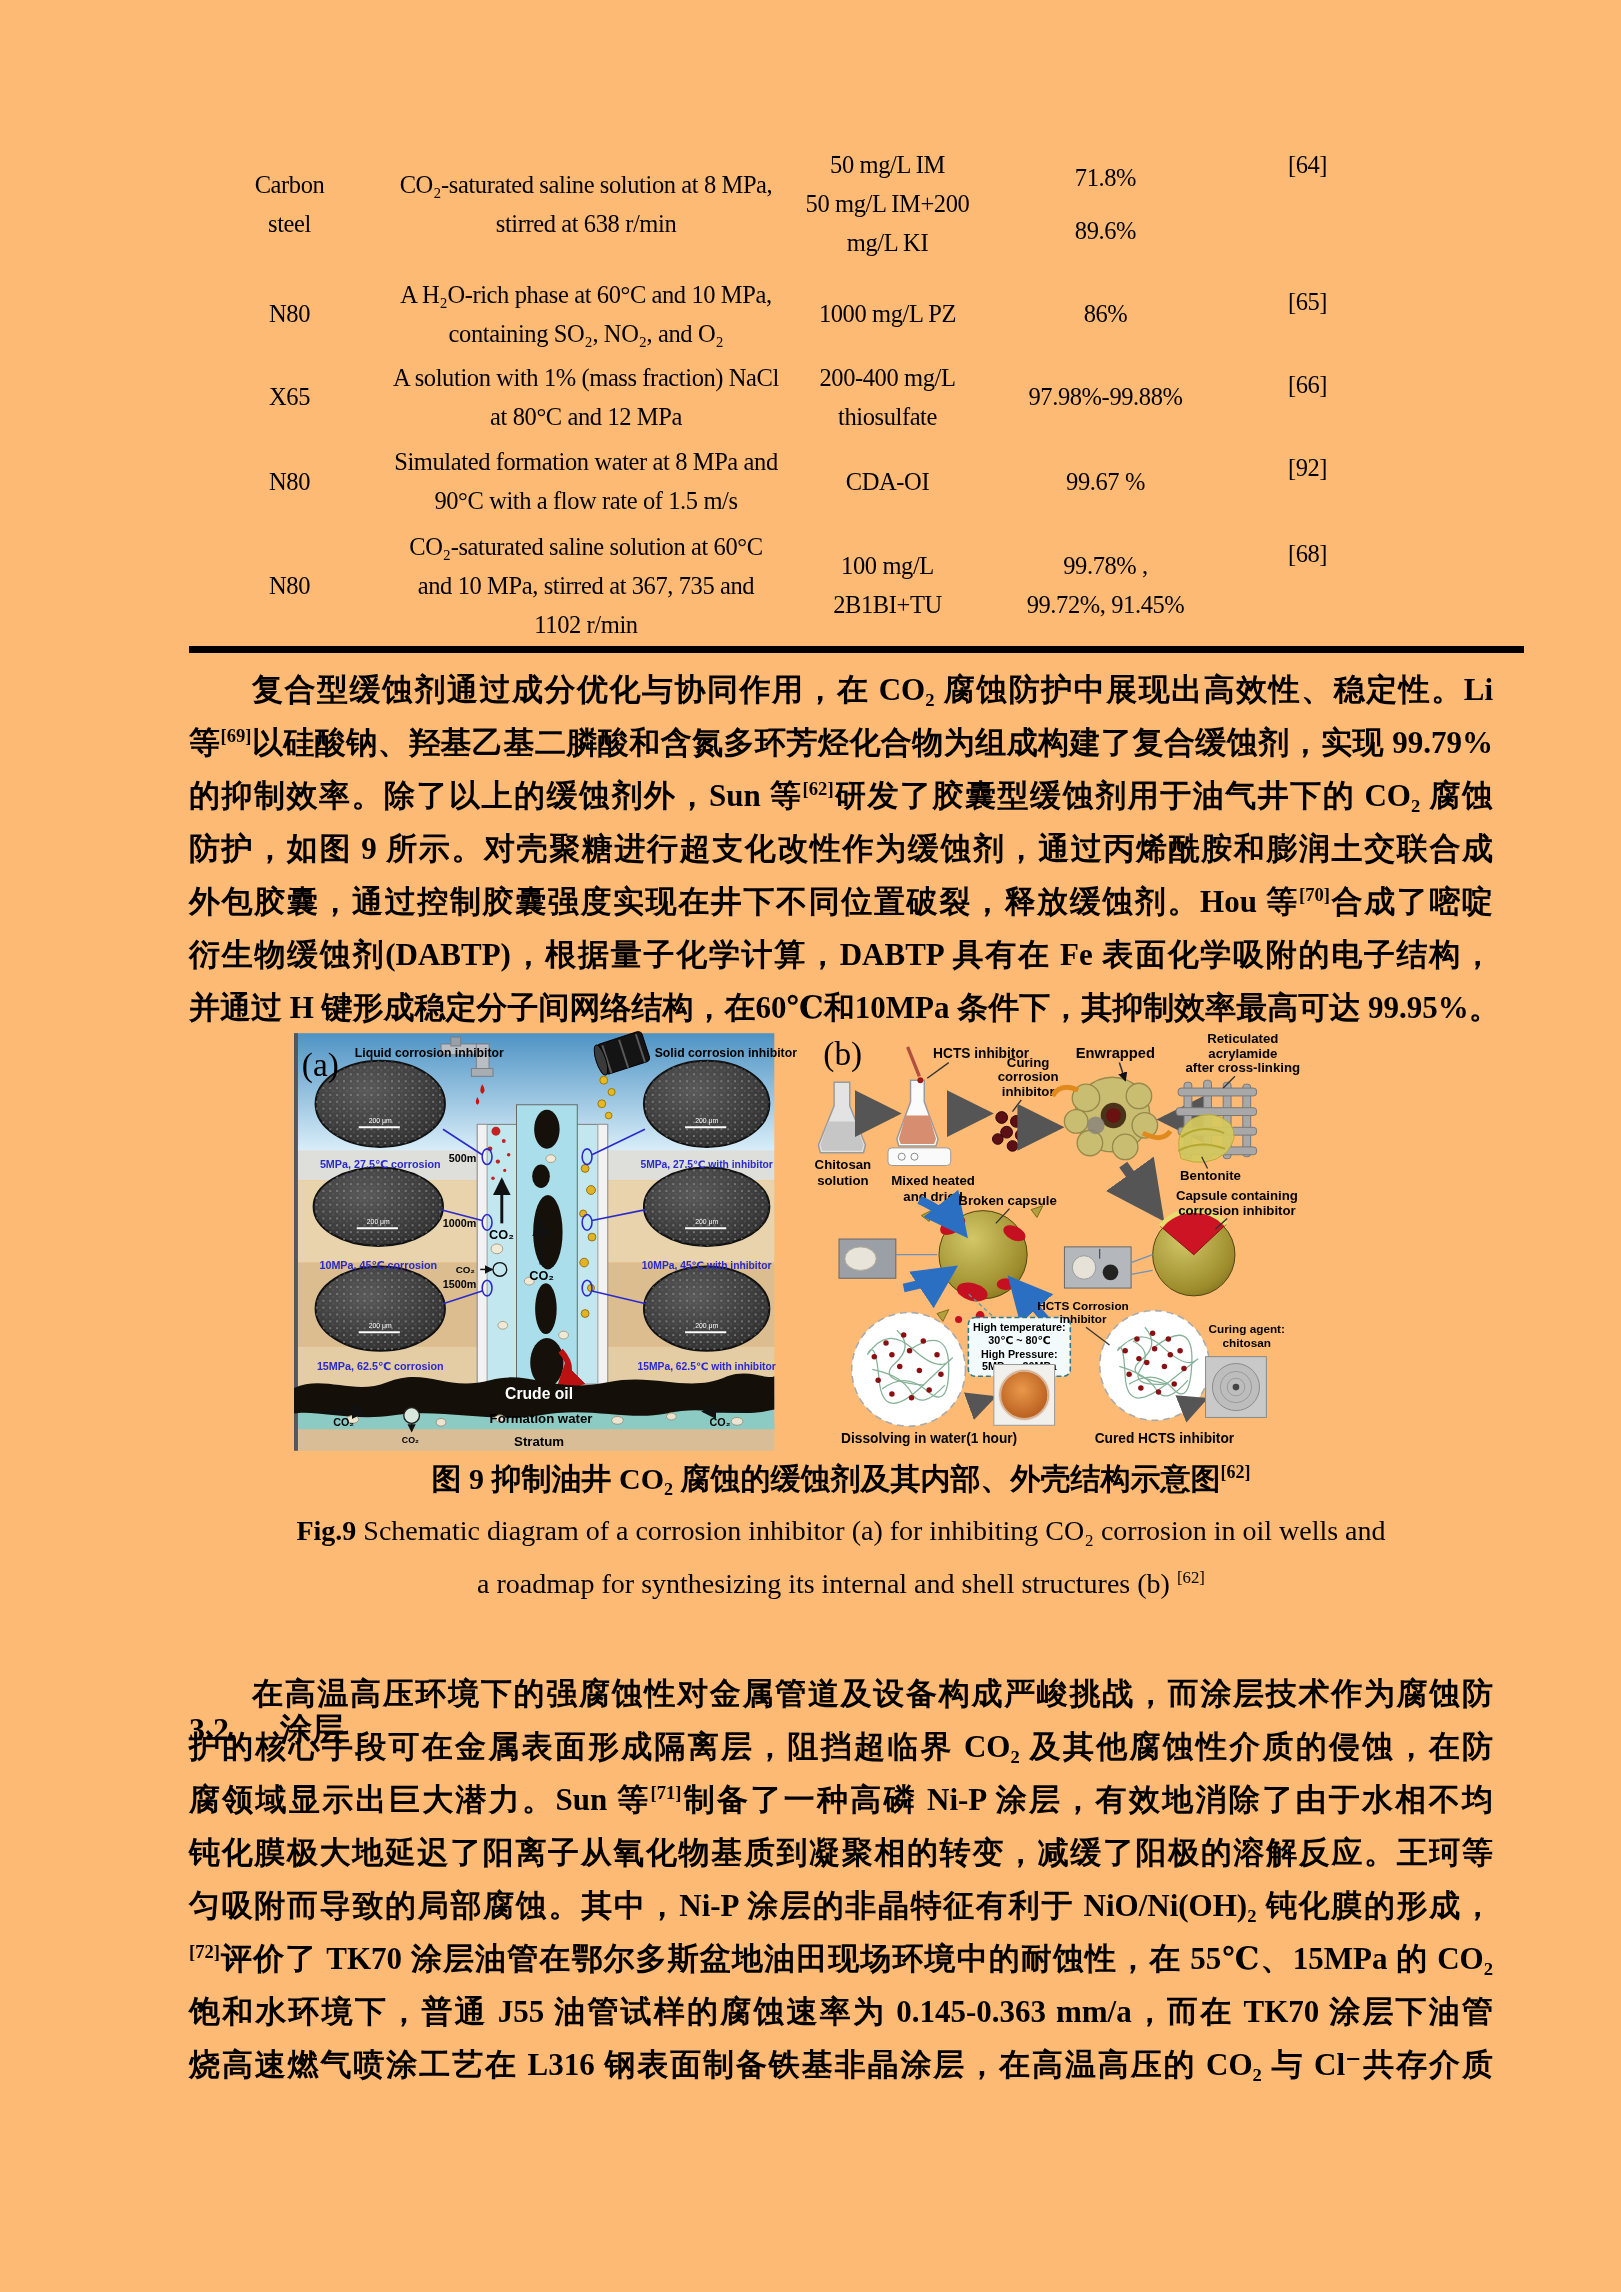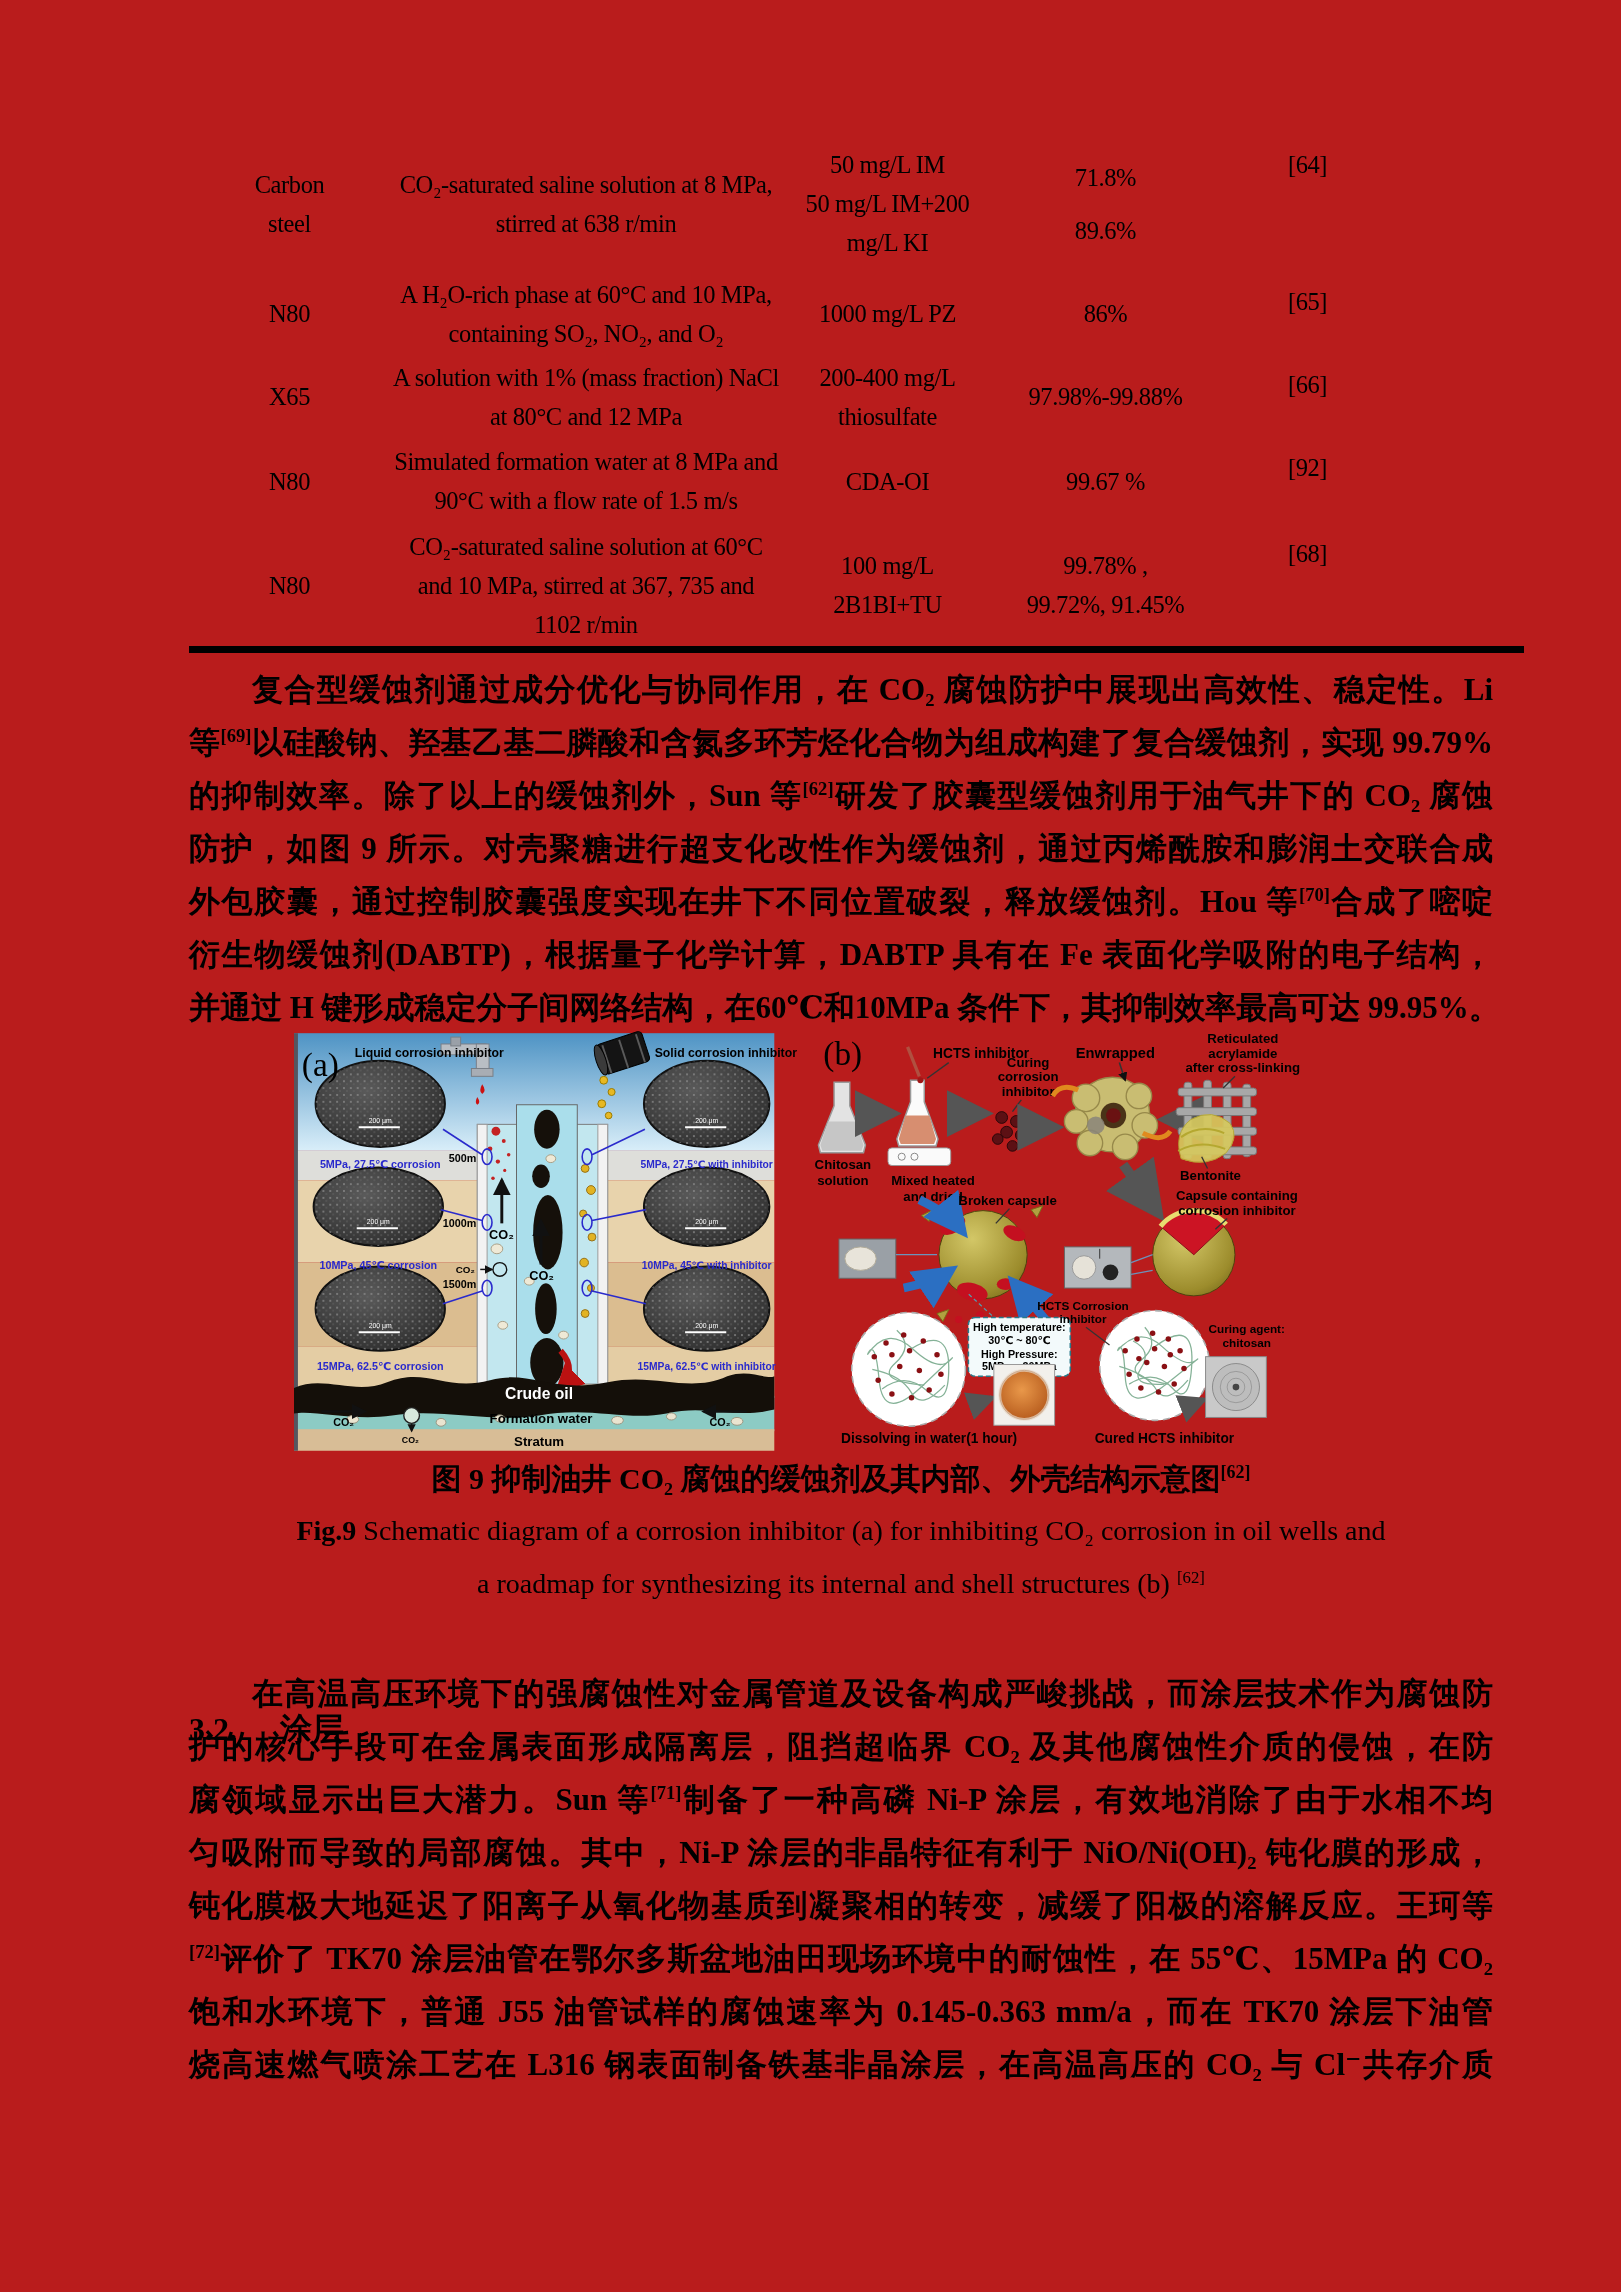--- a/index.html
+++ b/index.html
@@ -1,16 +1,16 @@
 <!DOCTYPE html>
 <html><head>
 <meta charset="utf-8">
 <style>
   html,body{margin:0;padding:0;background:#888;}
-  .page{position:relative;width:1621px;height:2293px;background:#b91c1c;overflow:hidden;
+  .page{position:relative;width:1621px;height:2293px;background:#fdba74;overflow:hidden;
         font-family:"Liberation Serif","DejaVu Serif",serif;color:#000;}
   
   .tbl{position:absolute;left:189px;top:135px;width:1335px;border-bottom:7.8px solid #000;}
   .trow{display:flex;align-items:center;}
   .tcell{display:flex;flex-direction:column;justify-content:center;align-items:center;
          font-size:24.5px;letter-spacing:-0.4px;line-height:39px;text-align:center;}
   .tcell div{white-space:nowrap;}
   .c-mat{width:201px;} .c-env{width:392px;} .c-inh{width:211px;} .c-eff{width:225px;}
   .c-ref{width:306px;align-self:flex-start;padding-top:9.8px;box-sizing:border-box;padding-right:127px;}
   .eff-wide div{line-height:53px;}
@@ -607,21 +607,21 @@
   <div class="cap cap-en2"><span>a roadmap for synthesizing its internal and shell structures (b) </span><span class="sup">[62]</span></div>
 
   <div class="heading">
     <span class="num">3.2.</span><span>涂层</span>
   </div>
 
   <div class="para" style="top:1667px;">
     <div class="ln ind"><span>在高温高压环境下的强腐蚀性对金属管道及设备构成严峻挑战，而涂层技术作为腐蚀防</span></div>
     <div class="ln"><span>护的核心手段可在金属表面形成隔离层，阻挡超临界 CO₂ 及其他腐蚀性介质的侵蚀，在防</span></div>
     <div class="ln"><span>腐领域显示出巨大潜力。Sun 等</span><span class="sup">[71]</span><span>制备了一种高磷 Ni-P 涂层，有效地消除了由于水相不均</span></div>
+    <div class="ln"><span>钝化膜极大地延迟了阳离子从氧化物基质到凝聚相的转变，减缓了阳极的溶解反应。王珂等</span></div>
     <div class="ln"><span>匀吸附而导致的局部腐蚀。其中，Ni-P 涂层的非晶特征有利于 NiO/Ni(OH)₂ 钝化膜的形成，</span></div>
-    <div class="ln"><span>钝化膜极大地延迟了阳离子从氧化物基质到凝聚相的转变，减缓了阳极的溶解反应。王珂等</span></div>
     <div class="ln"><span class="sup">[72]</span><span>评价了 TK70 涂层油管在鄂尔多斯盆地油田现场环境中的耐蚀性，在 55℃、15MPa 的 CO₂</span></div>
     <div class="ln"><span>饱和水环境下，普通 J55 油管试样的腐蚀速率为 0.145-0.363 mm/a，而在 TK70 涂层下油管</span></div>
     <div class="ln"><span>烧高速燃气喷涂工艺在 L316 钢表面制备铁基非晶涂层，在高温高压的 CO₂ 与 Cl⁻共存介质</span></div>
   </div>
 
 </div>
 
 
 </body></html>

